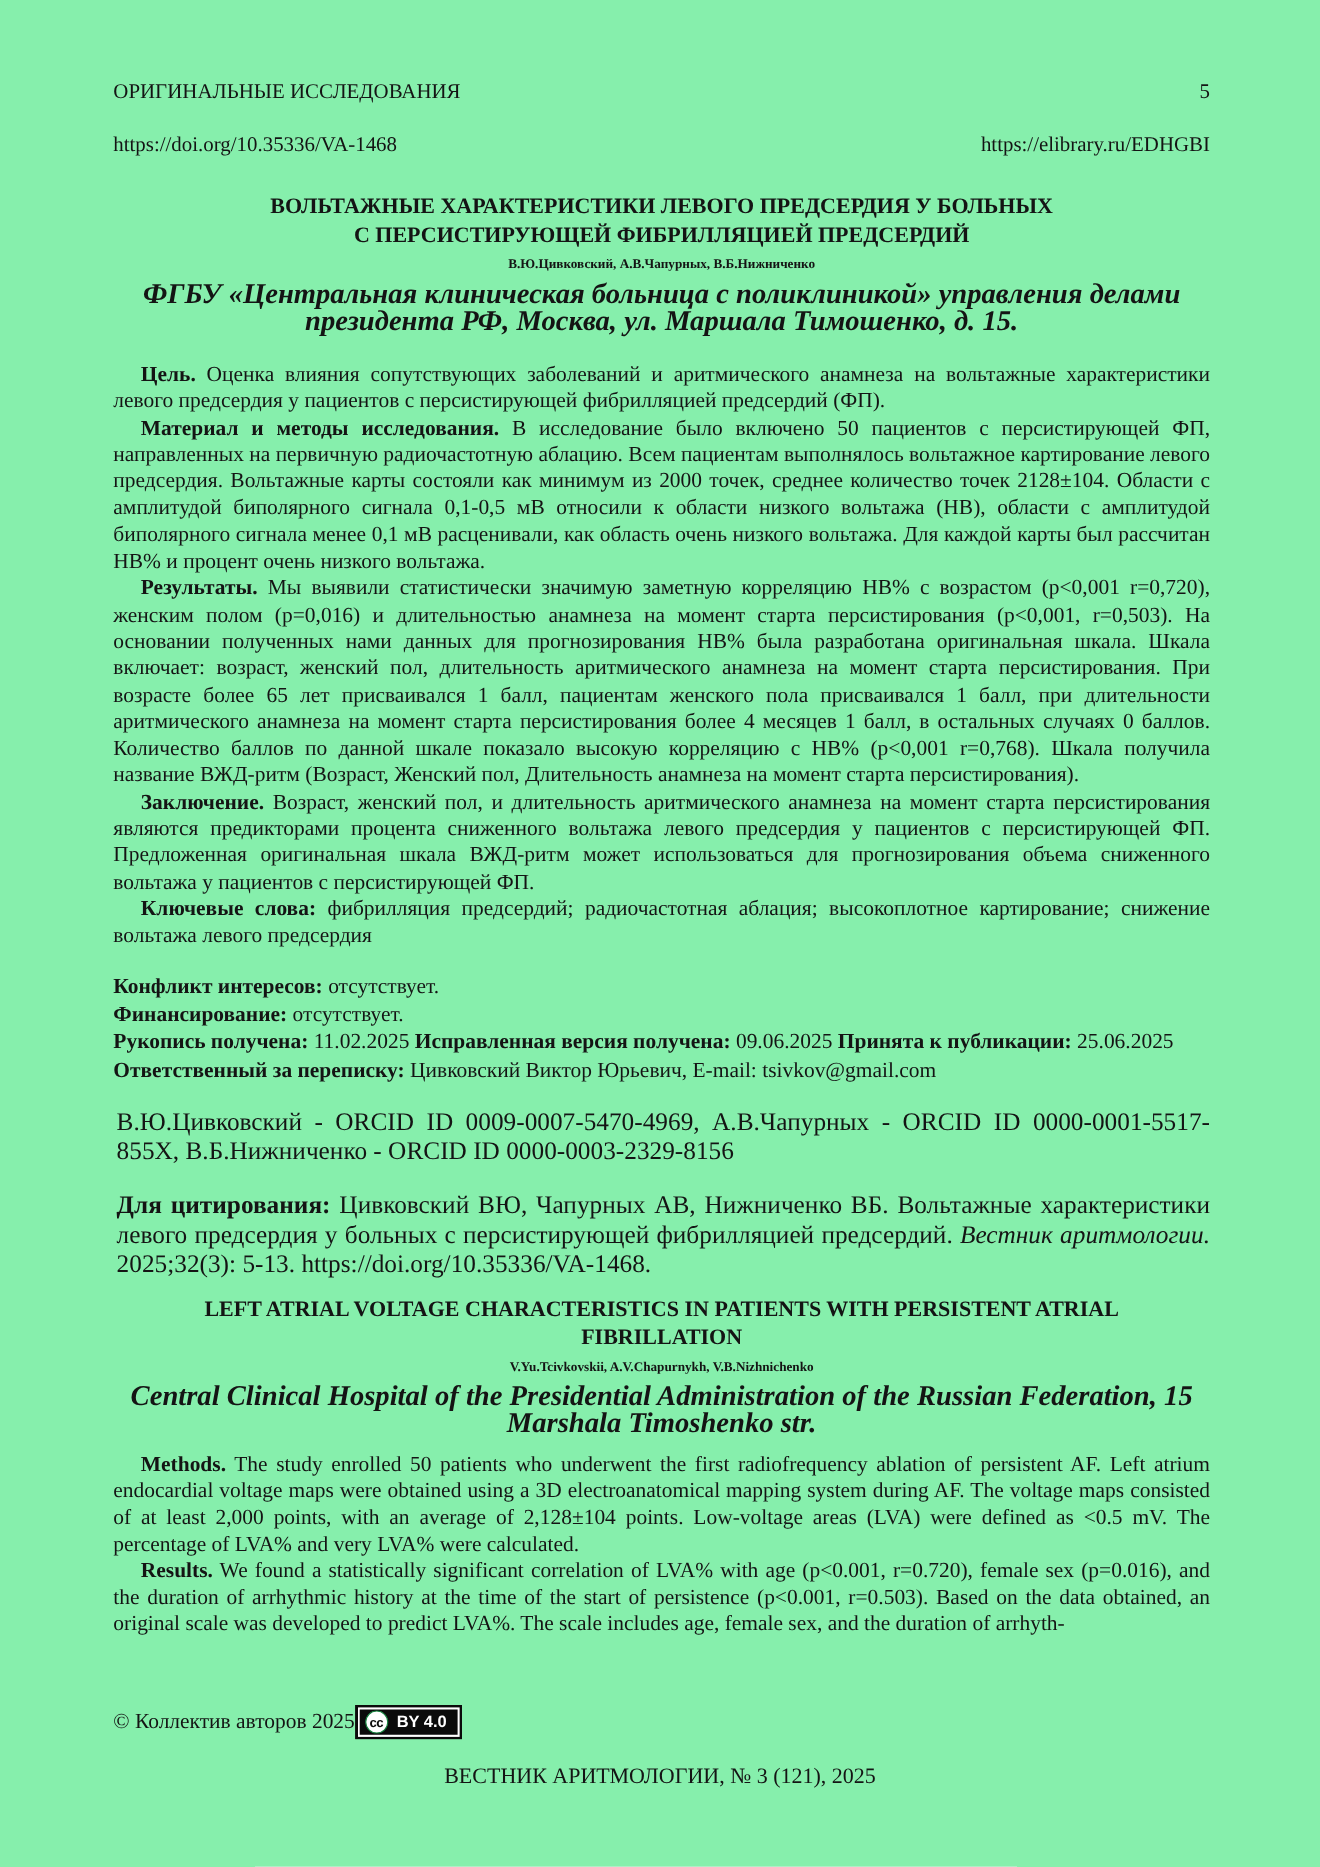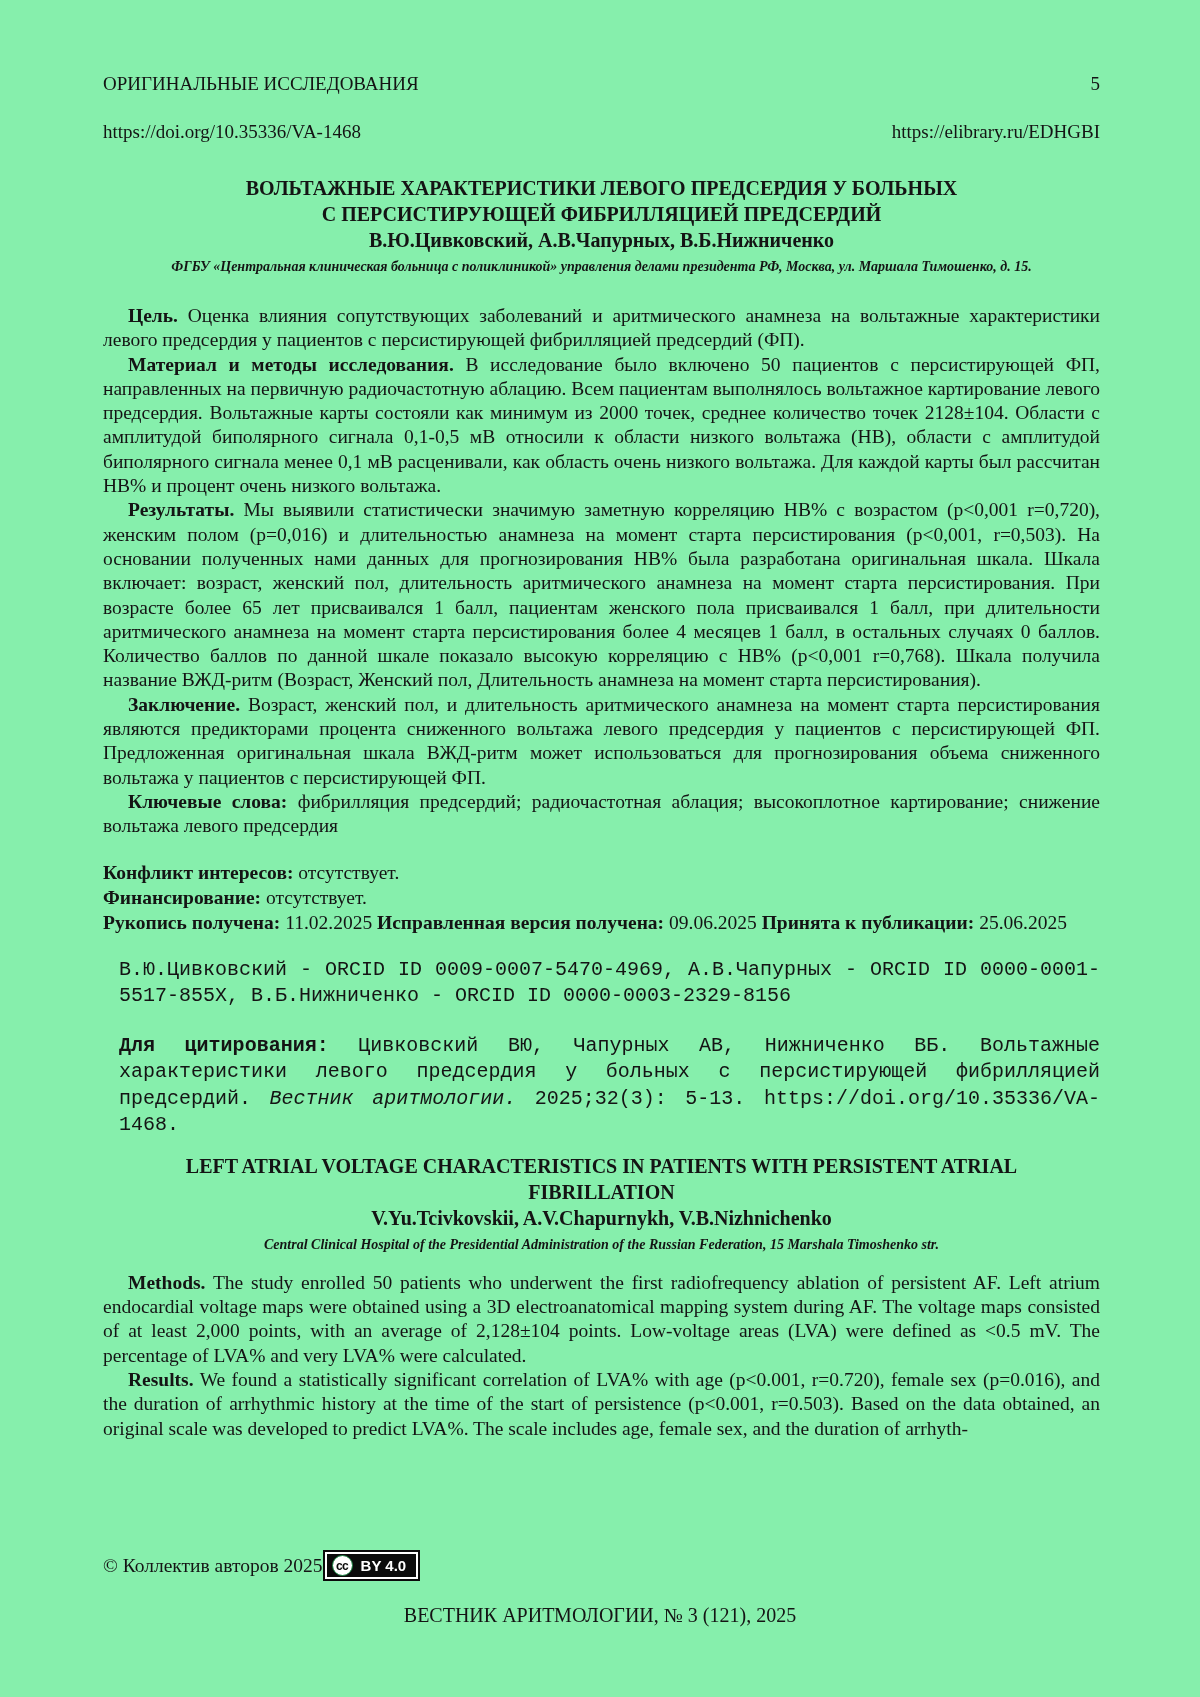--- a/index.html
+++ b/index.html
@@ -26,41 +26,41 @@
     display: flex;
     justify-content: space-between;
     align-items: center;
     margin-top: 25px;
     font-size: 19px;
     line-height: 23px;
   }
   .link { color: #141414; text-decoration: none; cursor: pointer; }
   .title-block { margin-top: 32px; text-align: center; }
   .title-line { font-weight: bold; font-size: 20px; line-height: 26px; }
-  .authors-line { font-weight: bold; font-size: 20px; line-height: 27px; }
-  .affiliation-line { font-weight: bold; font-style: italic; font-size: 14px; line-height: 25px; }
+  .authors-line { font-weight: bold; font-size: 12px; line-height: 27px; }
+  .affiliation-line { font-weight: bold; font-style: italic; font-size: 26px; line-height: 25px; }
   .abstract { margin-top: 25px; }
   .abstract p, .body-text {
     margin: 0;
     font-size: 19.5px;
     line-height: 24.3px;
     text-align: justify;
   }
   .abstract p { text-indent: 25px; }
   .keywords { margin-top: 15px; }
   .meta-block { margin-top: 21px; }
   .meta-block p {
     margin: 0;
     font-size: 19.5px;
     line-height: 25.4px;
     text-align: justify;
   }
   .orcid-block { margin-top: 21px; }
   .citation-block { margin-top: 23px; }
-  .orcid-block, .citation-block { font-size: 20px; line-height: 26.5px; text-align: justify; margin-left: 16px; font-family: Liberation Mono, monospace; }
+  .orcid-block, .citation-block { font-size: 23px; line-height: 26.5px; text-align: justify; margin-left: 3px; }
   .en-title-block { margin-top: 14px; text-align: center; }
   .abstract-en { margin-top: 14px; height: 241px; overflow: hidden; }
   b { font-weight: bold; }
   .it { font-style: italic; }
   .footer-row {
     position: absolute;
     left: 103px;
     right: 100px;
     top: 1550px;
     display: flex;
@@ -136,20 +136,21 @@
     <p><b>Материал и методы исследования.</b><span> В исследование было включено 50 пациентов с персистирующей ФП, направленных на первичную радиочастотную аблацию. Всем пациентам выполнялось вольтажное картирование левого предсердия. Вольтажные карты состояли как минимум из 2000 точек, среднее количество точек 2128±104. Области с амплитудой биполярного сигнала 0,1-0,5 мВ относили к области низкого вольтажа (НВ), области с амплитудой биполярного сигнала менее 0,1 мВ расценивали, как область очень низкого вольтажа. Для каждой карты был рассчитан НВ% и процент очень низкого вольтажа.</span></p>
     <p><b>Результаты.</b><span> Мы выявили статистически значимую заметную корреляцию НВ% с возрастом (p&lt;0,001 r=0,720), женским полом (p=0,016) и длительностью анамнеза на момент старта персистирования (p&lt;0,001, r=0,503). На основании полученных нами данных для прогнозирования НВ% была разработана оригинальная шкала. Шкала включает: возраст, женский пол, длительность аритмического анамнеза на момент старта персистирования. При возрасте более 65 лет присваивался 1 балл, пациентам женского пола присваивался 1 балл, при длительности аритмического анамнеза на момент старта персистирования более 4 месяцев 1 балл, в остальных случаях 0 баллов. Количество баллов по данной шкале показало высокую корреляцию с НВ% (p&lt;0,001 r=0,768). Шкала получила название ВЖД-ритм (Возраст, Женский пол, Длительность анамнеза на момент старта персистирования).</span></p>
     <p><b>Заключение.</b><span> Возраст, женский пол, и длительность аритмического анамнеза на момент старта персистирования являются предикторами процента сниженного вольтажа левого предсердия у пациентов с персистирующей ФП. Предложенная оригинальная шкала ВЖД-ритм может использоваться для прогнозирования объема сниженного вольтажа у пациентов с персистирующей ФП.</span></p>
     <p class="keywords"><b>Ключевые слова:</b><span> фибрилляция предсердий; радиочастотная аблация; высокоплотное картирование; снижение вольтажа левого предсердия</span></p>
   </div>
 
   <div class="meta-block">
     <p><b>Конфликт интересов:</b><span> отсутствует.</span></p>
     <p><b>Финансирование:</b><span> отсутствует.</span></p>
     <p><b>Рукопись получена:</b><span> 11.02.2025 </span><b>Исправленная версия получена:</b><span> 09.06.2025 </span><b>Принята к публикации:</b><span> 25.06.2025</span></p>
+    <p><b>Ответственный за переписку:</b><span> Цивковский Виктор Юрьевич, E-mail: tsivkov@gmail.com</span></p>
   </div>
 
   <p class="body-text orcid-block">В.Ю.Цивковский - ORCID ID 0009-0007-5470-4969, А.В.Чапурных - ORCID ID 0000-0001-5517-855X, В.Б.Нижниченко - ORCID ID 0000-0003-2329-8156</p>
 
   <p class="body-text citation-block"><b>Для цитирования:</b><span> Цивковский ВЮ, Чапурных АВ, Нижниченко ВБ. Вольтажные характеристики левого предсердия у больных с персистирующей фибрилляцией предсердий. </span><span class="it">Вестник аритмологии.</span><span> 2025;32(3): 5-13. https://doi.org/10.35336/VA-1468.</span></p>
 
   <div class="title-block en-title-block">
     <div class="title-line">LEFT ATRIAL VOLTAGE CHARACTERISTICS IN PATIENTS WITH PERSISTENT ATRIAL</div>
     <div class="title-line">FIBRILLATION</div>
     <div class="authors-line">V.Yu.Tcivkovskii, A.V.Chapurnykh, V.B.Nizhnichenko</div>

